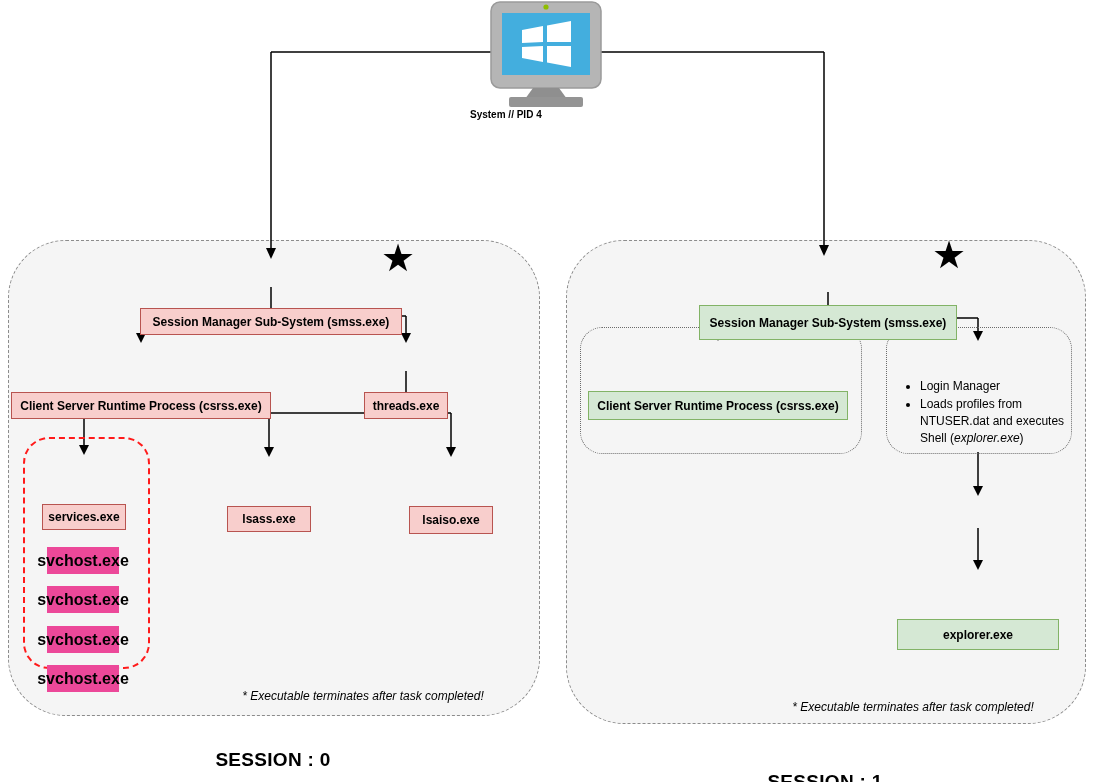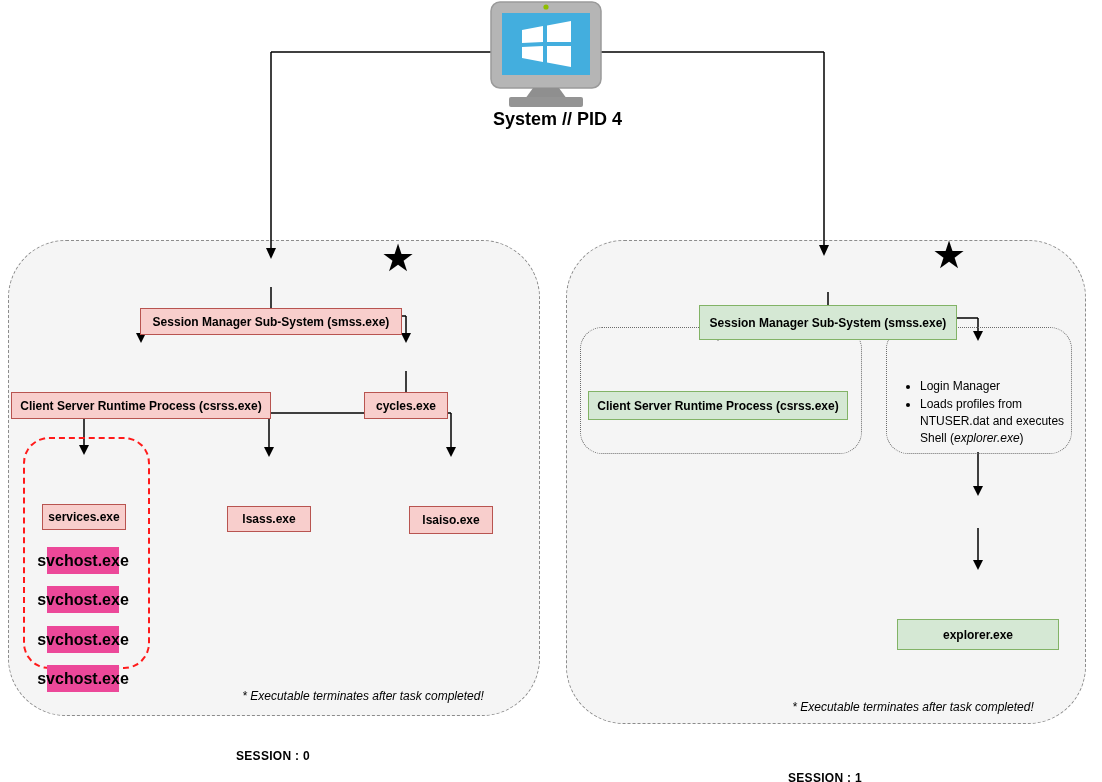--- a/index.html
+++ b/index.html
@@ -37,26 +37,26 @@
   }
   .bullets li{margin:1px 0;}
   .star{
     position:absolute;font-size:38px;color:#000;line-height:1;z-index:5;
   }
   .note{
     position:absolute;font-size:12px;font-style:italic;color:#000;
     text-align:center;z-index:3;
   }
   .session-label{
-    position:absolute;font-size:12px;font-weight:bold;color:#000;
+    position:absolute;font-size:19px;font-weight:bold;color:#000;
     text-align:center;letter-spacing:0.3px;z-index:3;
   }
   .root-label{
-    position:absolute;font-size:18px;font-weight:bold;color:#000;
-    text-align:right;z-index:3;
+    position:absolute;font-size:10px;font-weight:bold;color:#000;
+    text-align:left;z-index:3;
   }
   #wires{position:absolute;left:0;top:0;z-index:2;pointer-events:none;}
   #monitor{position:absolute;z-index:4;}
   .ital{font-style:italic;}
 </style>
 </head>
 <body>
 
 <div id="canvas">
 
@@ -116,21 +116,21 @@
       <polygon points="34,47 55,46 55,62 34,58"></polygon>
       <polygon points="59,46 83,46 83,67 59,62.5"></polygon>
     </g>
   </svg>
   <div class="root-label" style="left:470px;top:109px;width:152px;">System // PID 4</div>
 
   <div class="node pink" style="left:140px;top:260px;width:262px;height:27px;">Session Manager Sub-System (smss.exe)</div>
   <div class="star" style="left:381px;top:239px;">★</div>
 
   <div class="node pink" style="left:11px;top:344px;width:260px;height:27px;">Client Server Runtime Process (csrss.exe)</div>
-  <div class="node pink" style="left:364px;top:344px;width:84px;height:27px;">cycles.exe</div>
+  <div class="node pink" style="left:364px;top:344px;width:84px;height:27px;">threads.exe</div>
 
   <div class="red-group" style="left:23px;top:437px;width:123px;height:228px;"></div>
 
   <div class="node pink" style="left:42px;top:456px;width:84px;height:26px;">services.exe</div>
 
   <div class="node gray" style="left:47px;top:499px;width:72px;height:27px;">svchost.exe</div>
   <div class="node gray" style="left:47px;top:538px;width:72px;height:27px;">svchost.exe</div>
   <div class="node gray" style="left:47px;top:578px;width:72px;height:27px;">svchost.exe</div>
   <div class="node gray" style="left:47px;top:617px;width:72px;height:27px;">svchost.exe</div>
 

